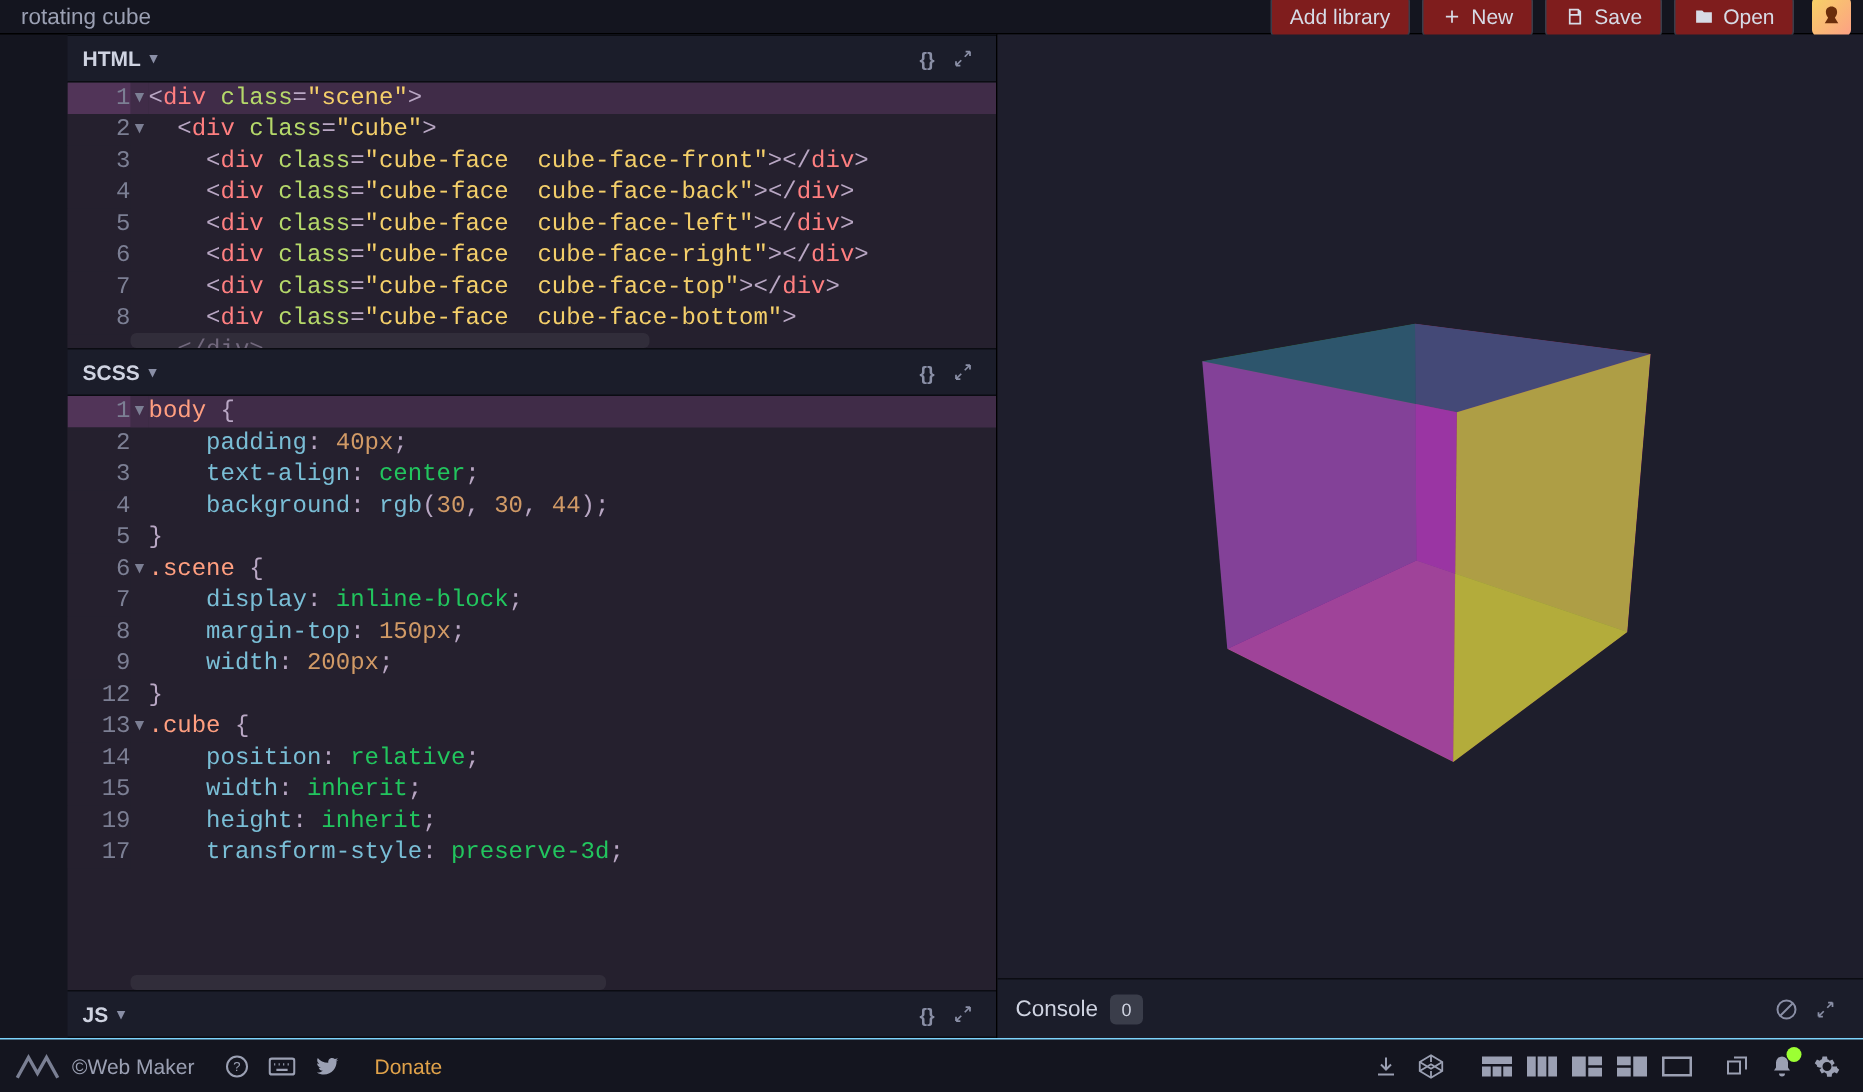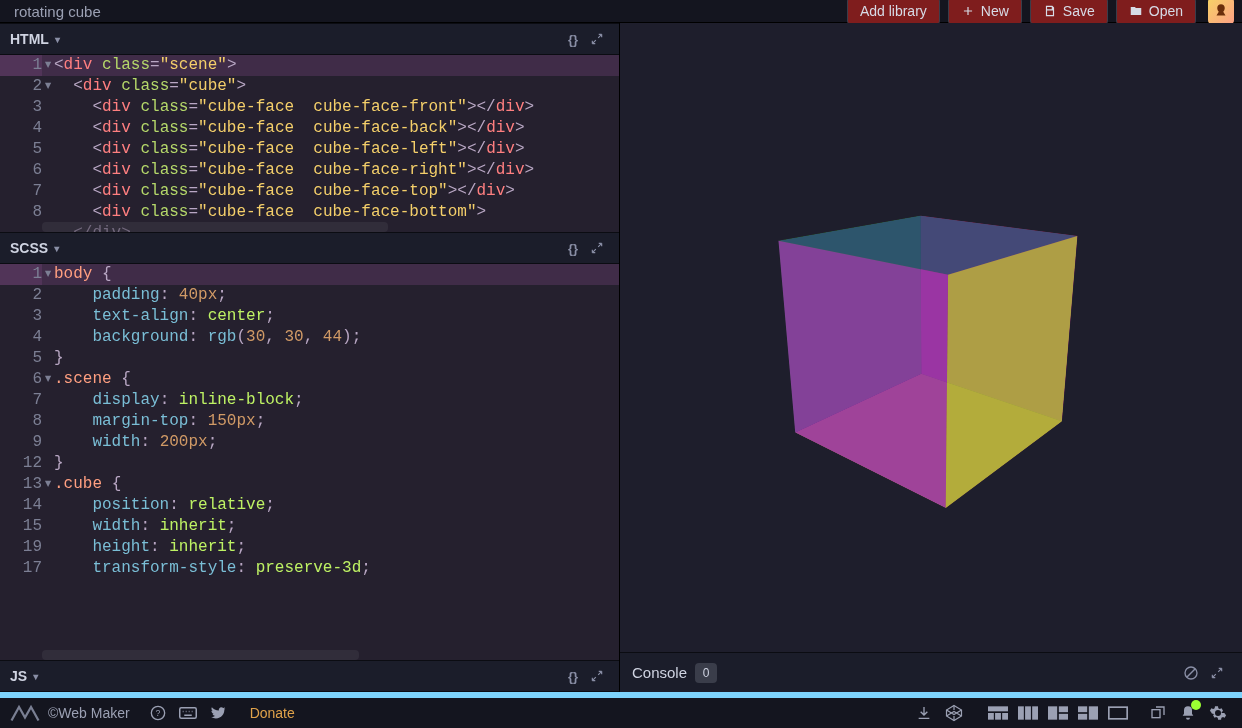--- a/index.html
+++ b/index.html
@@ -8,21 +8,21 @@
 
   
   .topbar { height:23px; display:flex; align-items:center; padding:0 8px; background:#14151f; border-bottom:1px solid #000; }
   .title-input { flex:0 0 auto; width:560px; background:transparent; border:none; color:#9ba0b3; font-size:15px; padding:4px 6px; outline:none; font-family:inherit; }
   .topbar-spacer { flex:1; }
   .btn { display:inline-flex; align-items:center; gap:6px; background:#7f1d1d; border:1px solid #3a3d4a; color:#d7dbe6; font-size:14px; padding:5px 12px; border-radius:4px; margin-left:8px; cursor:pointer; user-select:none; }
   .btn svg { width:14px; height:14px; fill:#d7dbe6; }
   .avatar { width:26px; height:26px; border-radius:4px; margin-left:12px; background:linear-gradient(135deg,#f6d365,#fda085); display:flex;align-items:center;justify-content:center; }
 
   
-  .main { flex:1; display:flex; min-height:0; }
+  .main { flex:1; display:flex; min-height:0;padding-left:45px; }
   .left { width:620px; display:flex; flex-direction:column; border-right:1px solid #000; min-width:0; }
   .right { flex:1; display:flex; flex-direction:column; min-width:0; }
 
   
   .pane-header { height:32px; background:#1b1d2a; display:flex; align-items:center; padding:0 10px; color:#cfd3e1; font-size:14px; font-weight:600; border-top:1px solid #0b0c12; border-bottom:1px solid #0b0c12; user-select:none; }
   .pane-header .caret { margin-left:6px; font-size:10px; color:#8a8fa6; }
   .pane-header .hspacer { flex:1; }
   .pane-header .icon-btn { width:24px; height:24px; display:inline-flex;align-items:center;justify-content:center; color:#8a8fa6; cursor:pointer; font-size:13px; }
 
   
@@ -38,21 +38,21 @@
   .line-active .gutter-col { background:rgba(115,70,120,0.35); }
   
   .tk-tag   { color:#ff7f80; }
   .tk-attr  { color:#b5d86a; }
   .tk-str   { color:#f4cf6a; }
   .tk-punct { color:#b9a7c4; }
   .tk-sel   { color:#ff9f80; }
   .tk-prop  { color:#7abed6; }
   .tk-num   { color:#d19a66; }
   .tk-fn    { color:#7abed6; }
-  .tk-val   { color:#bef264; }
+  .tk-val   { color:#22c55e; }
   .dim-text { color:#6a6076; }
   .scrollbar-h { position:absolute; bottom:0; left:42px; right:0; height:10px; background:transparent; }
   .scrollbar-h .thumb { position:absolute; left:0; width:60%; height:100%; background:rgba(255,255,255,0.06); border-radius:4px; }
 
   
   .pane-header.js { background:#1b1d2a; }
 
   
   .preview { flex:1; background:#1e1e2c; display:flex; align-items:center; justify-content:center; min-height:0; }
   .scene { width:200px; height:200px; perspective:600px; }
@@ -65,21 +65,21 @@
   .topf   { background:#2c4f7a; transform: rotateX(90deg)  translateZ(100px); }
   .bottomf{ background:#ce8543; transform: rotateX(-90deg) translateZ(100px); }
 
   
   .console-bar { height:40px; background:#1b1d2a; display:flex; align-items:center; padding:0 12px; border-top:1px solid #0b0c12; color:#cfd3e1; font-size:15px; }
   .console-bar .count { display:inline-flex; align-items:center; justify-content:center; min-width:22px; height:20px; background:#3a3d4a; border-radius:4px; font-size:12px; color:#cfd3e1; margin-left:8px; padding:0 6px; }
   .console-bar .spacer { flex:1; }
   .console-bar .ci { width:26px; height:26px; display:inline-flex; align-items:center; justify-content:center; color:#8a8fa6; cursor:pointer; }
 
   
-  .footer { height:36px; background:#14151f; border-top:6px solid #7dd3fc; display:flex; align-items:center; padding:0 10px; font-size:14px; color:#9ba0b3;justify-content:flex-end; }
+  .footer { height:36px; background:#14151f; border-top:1px solid #7dd3fc; display:flex; align-items:center; padding:0 10px; font-size:14px; color:#9ba0b3;justify-content:flex-end; }
   .footer .logo { width:30px; height:18px; margin-right:8px; }
   .footer .fspacer { flex:1; }
   .footer .ficon { width:28px; height:28px; display:inline-flex; align-items:center; justify-content:center; color:#9ba0b3; cursor:pointer; margin-left:2px; border-radius:4px; }
   .footer .link { color:#e0a24a; margin-left:18px; cursor:pointer; }
   .dot-green { width:10px; height:10px; border-radius:50%; background:#9cff33; display:inline-block; }
   .layout-ico { width:20px; height:14px; }
 </style>
 </head>
 <body>
 

